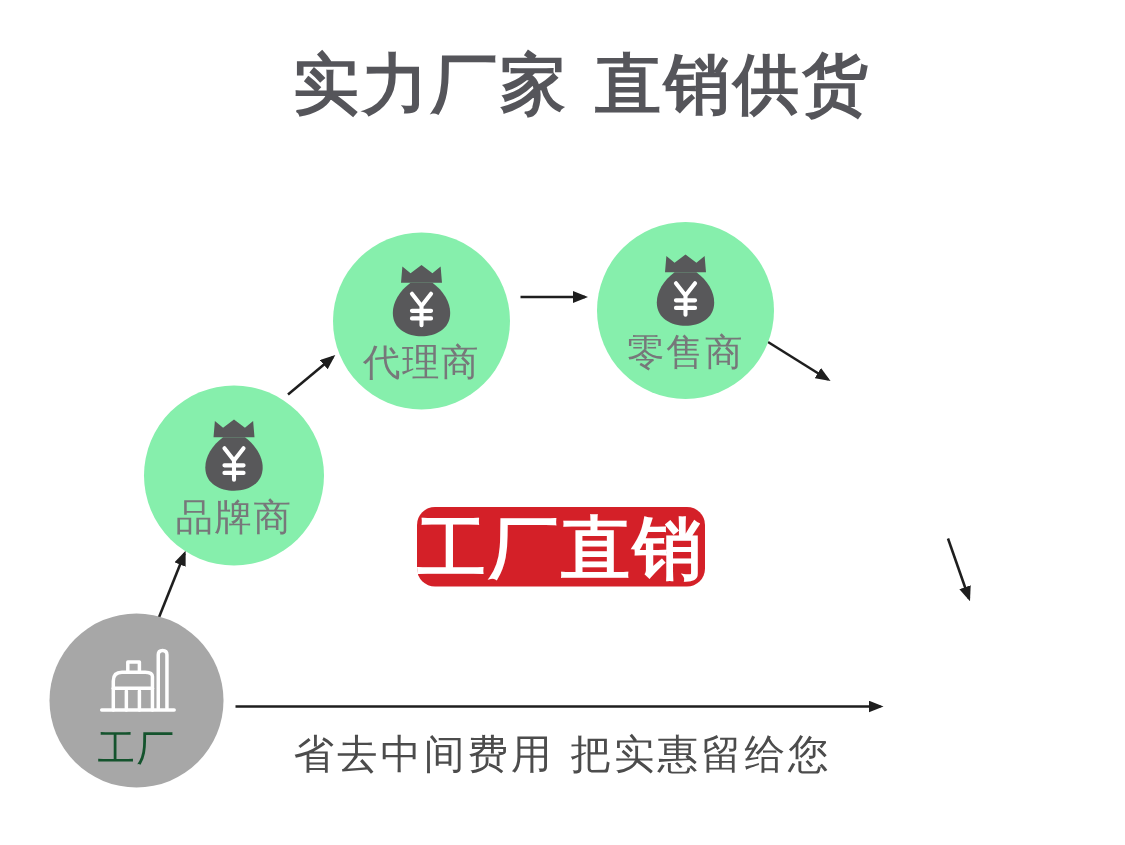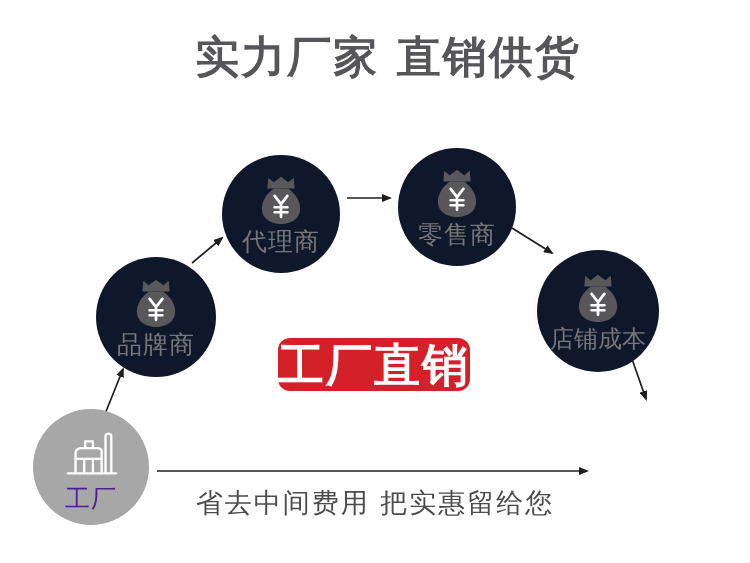--- a/index.html
+++ b/index.html
@@ -9,25 +9,25 @@
   }
   .title {
     position:absolute; top:33px; left:0; width:100%;
     text-align:center; font-size:44px; font-weight:900;
     color:#55555a; letter-spacing:2px; line-height:1.1;
   }
   .node {
     position:absolute; border-radius:50%;
     display:flex; flex-direction:column; align-items:center; justify-content:center;
   }
-  .node.light { background:#0f172a; }
+  .node.light { background:#86efac; }
   .node.dark  { background:#a7a7a7; }
   .node .icon { display:block; }
   .node .lbl  { font-size:25px; color:#77777a; letter-spacing:1px; line-height:1; margin-top:4px; white-space:nowrap; }
-  .node.dark .lbl { color:#4c1d95; }
+  .node.dark .lbl { color:#14532d; }
   .node.small-lbl .lbl { font-size:24px; letter-spacing:0; }
 
   #node-brand     { left:96px;  top:257px; width:120px; height:120px; }
   #node-agent     { left:222px; top:155px; width:118px; height:118px; }
   #node-retailer  { left:398px; top:148px; width:118px; height:118px; }
   #node-storecost { left:537px; top:250px; width:122px; height:122px; }
   #node-factory   { left:33px;  top:409px; width:116px; height:116px; }
   #node-consumer  { left:599px; top:406px; width:118px; height:118px; }
 
   .banner {
@@ -92,30 +92,20 @@
     <svg class="icon" width="42" height="51" viewBox="0 0 46 56">
       <polygon points="8,16 9,4 15,9 23,3 31,9 37,4 38,16" fill="#58585a"></polygon>
       <path d="M15,16 H31 C39,22 44,30 44,38 C44,50 33,55 23,55 C13,55 2,50 2,38 C2,30 7,22 15,16 Z" fill="#58585a"></path>
       <g stroke="#ffffff" stroke-width="3" fill="none" stroke-linecap="round">
         <path d="M16,24 L23,33 M30,24 L23,33 M23,33 V47 M16,36.5 H30 M16,42 H30"></path>
       </g>
     </svg>
     <div class="lbl">零售商</div>
   </div>
 
-  <div class="node light small-lbl" id="node-storecost">
-    <svg class="icon" width="42" height="51" viewBox="0 0 46 56">
-      <polygon points="8,16 9,4 15,9 23,3 31,9 37,4 38,16" fill="#58585a"></polygon>
-      <path d="M15,16 H31 C39,22 44,30 44,38 C44,50 33,55 23,55 C13,55 2,50 2,38 C2,30 7,22 15,16 Z" fill="#58585a"></path>
-      <g stroke="#ffffff" stroke-width="3" fill="none" stroke-linecap="round">
-        <path d="M16,24 L23,33 M30,24 L23,33 M23,33 V47 M16,36.5 H30 M16,42 H30"></path>
-      </g>
-    </svg>
-    <div class="lbl">店铺成本</div>
-  </div>
 
   <div class="node dark" id="node-factory">
     <svg class="icon" width="62" height="58" viewBox="0 0 64 60">
       <g stroke="#ffffff" stroke-width="2.4" fill="none" stroke-linecap="round" stroke-linejoin="round">
         <path d="M47,50 V13 Q47,10 50,10 Q53,10 53,13 V50"></path>
         <path d="M16,51 V31 Q16,25 22,25 H38 Q43,25 43,28 V51"></path>
         <path d="M16,36 H43"></path>
         <path d="M25,51 V38 M34,51 V38"></path>
         <path d="M26,25 V18 H34 V25"></path>
         <path d="M8,51 H58"></path>

